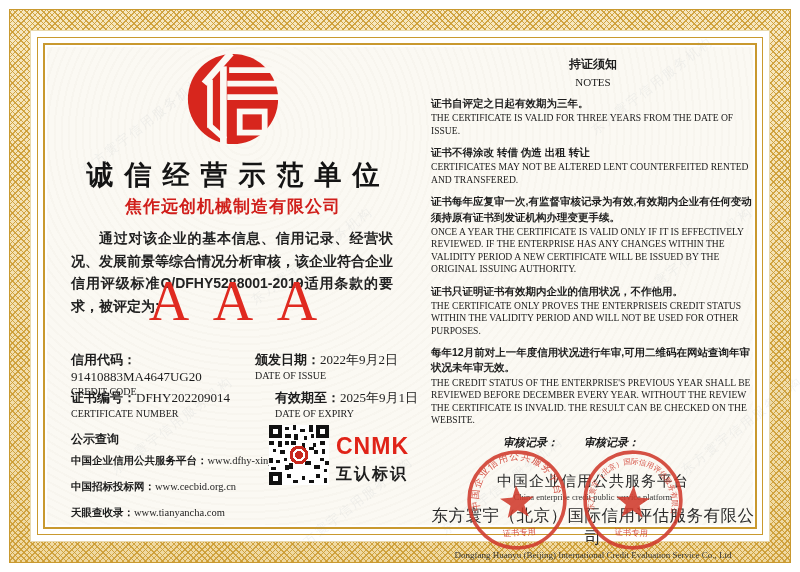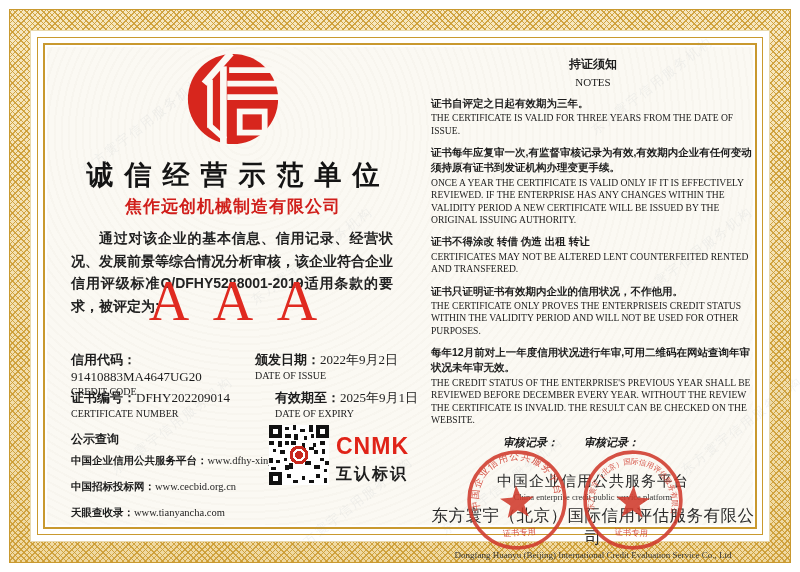--- a/index.html
+++ b/index.html
@@ -204,26 +204,26 @@
 
     <div class="col-right">
       <div class="notes-zh">持证须知</div>
       <div class="notes-en">NOTES</div>
 
       <div class="note">
         <div class="zh">证书自评定之日起有效期为三年。</div>
         <div class="en">THE CERTIFICATE IS VALID FOR THREE YEARS FROM THE DATE OF ISSUE.</div>
       </div>
       <div class="note">
+        <div class="zh">证书不得涂改 转借 伪造 出租 转让</div>
+        <div class="en">CERTIFICATES MAY NOT BE ALTERED LENT COUNTERFEITED RENTED AND TRANSFERED.</div>
+      </div>
+      <div class="note">
         <div class="zh">证书每年应复审一次,有监督审核记录为有效,有效期内企业有任何变动须持原有证书到发证机构办理变更手续。</div>
         <div class="en">ONCE A YEAR THE CERTIFICATE IS VALID ONLY IF IT IS EFFECTIVELY REVIEWED. IF THE ENTERPRISE HAS ANY CHANGES WITHIN THE VALIDITY PERIOD A NEW CERTIFICATE WILL BE ISSUED BY THE ORIGINAL ISSUING AUTHORITY.</div>
-      </div>
-      <div class="note">
-        <div class="zh">证书不得涂改 转借 伪造 出租 转让</div>
-        <div class="en">CERTIFICATES MAY NOT BE ALTERED LENT COUNTERFEITED RENTED AND TRANSFERED.</div>
       </div>
       <div class="note">
         <div class="zh">证书只证明证书有效期内企业的信用状况，不作他用。</div>
         <div class="en">THE CERTIFICATE ONLY PROVES THE ENTERPRISEIS CREDIT STATUS WITHIN THE VALIDITY PERIOD AND WILL NOT BE USED FOR OTHER PURPOSES.</div>
       </div>
       <div class="note">
         <div class="zh">每年12月前对上一年度信用状况进行年审,可用二维码在网站查询年审状况未年审无效。</div>
         <div class="en">THE CREDIT STATUS OF THE ENTERPRISE'S PREVIOUS YEAR SHALL BE REVIEWED BEFORE DECEMBER EVERY YEAR. WITHOUT THE REVIEW THE CERTIFICATE IS INVALID. THE RESULT CAN BE CHECKED ON THE WEBSITE.</div>
       </div>
 

